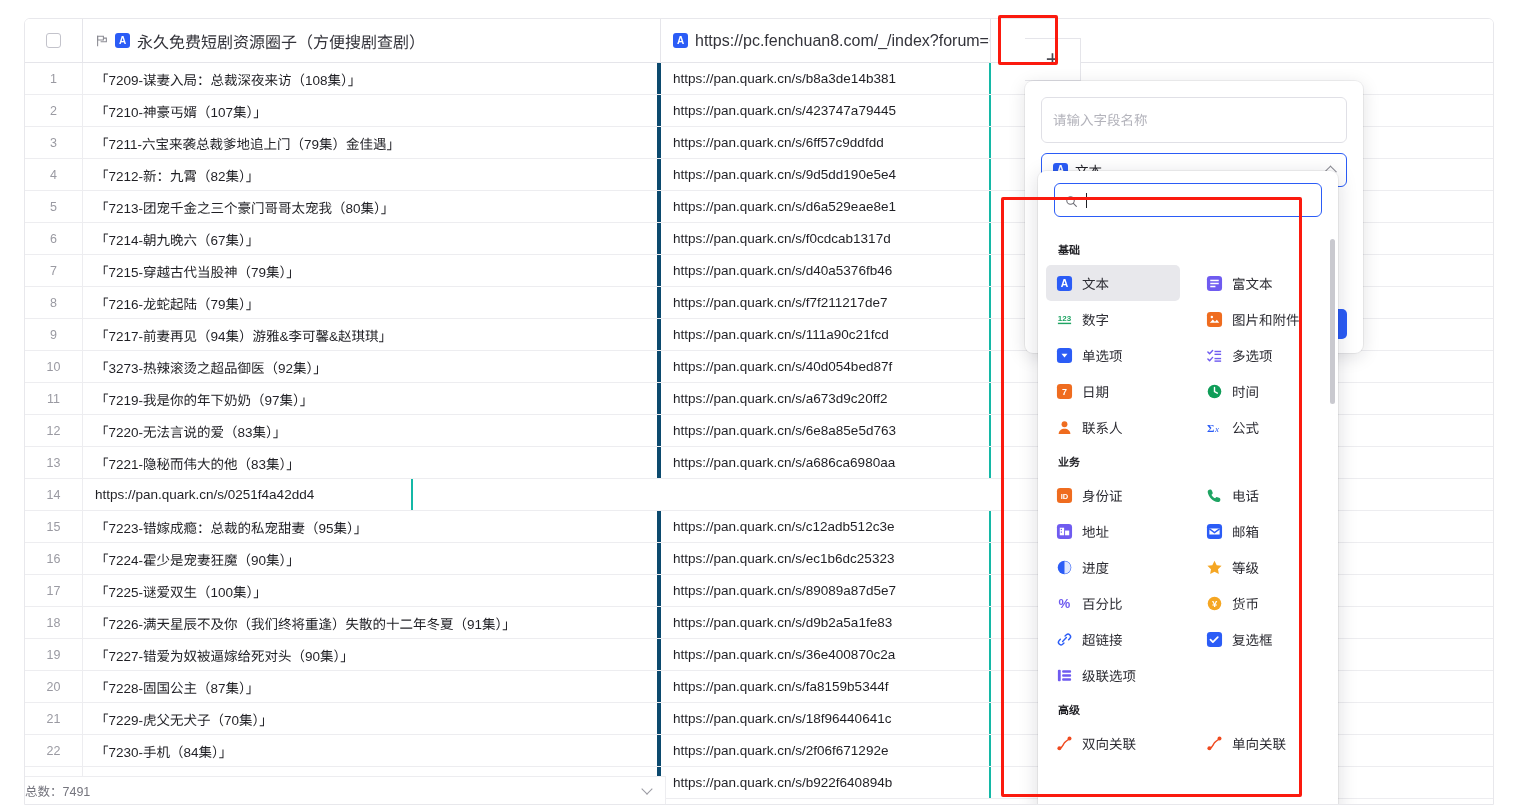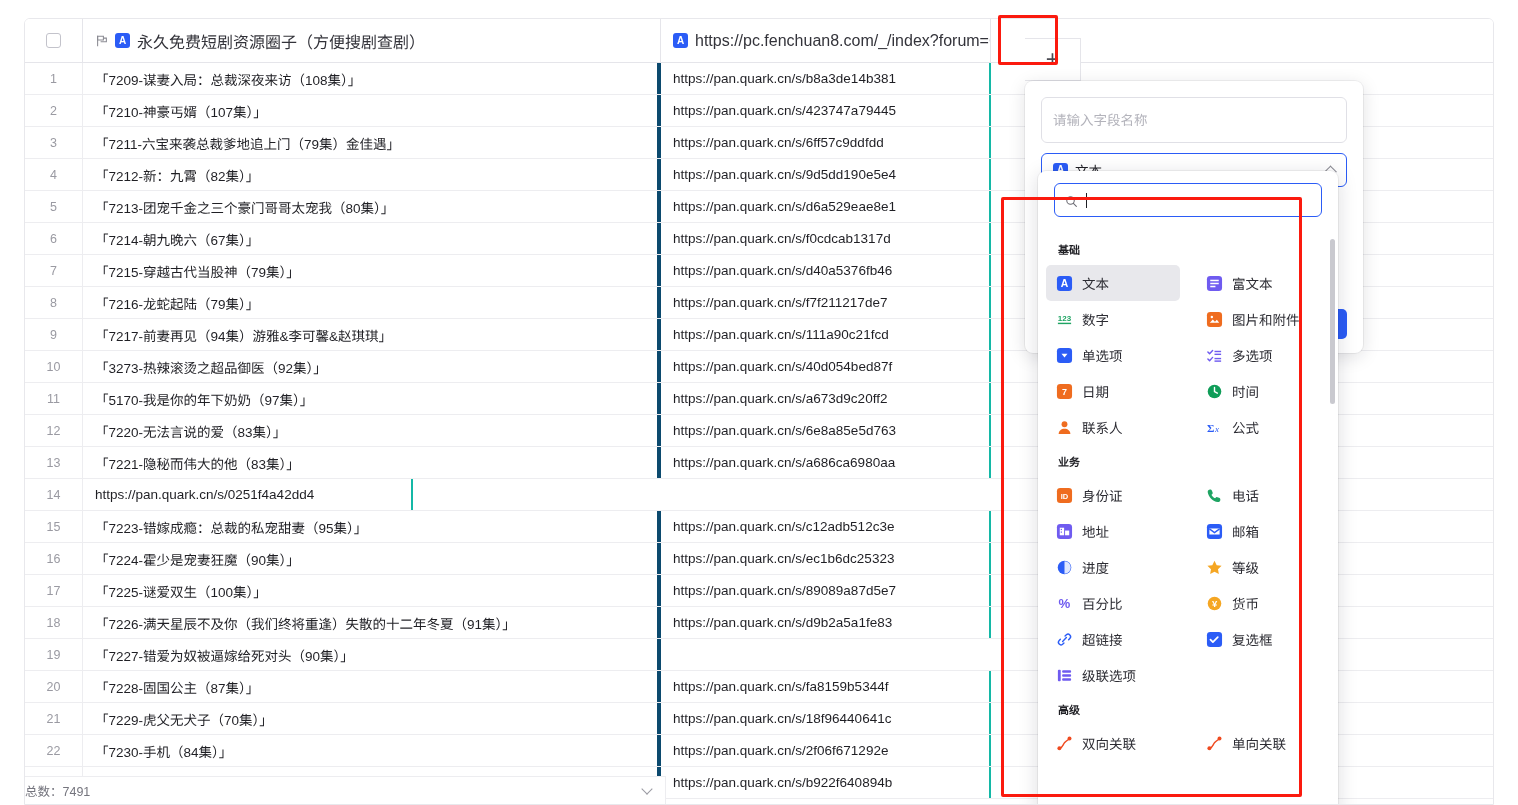--- a/index.html
+++ b/index.html
@@ -368,21 +368,21 @@
             <div class="cell-rest"></div>
           </div>
           <div class="grid-row">
             <div class="cell-num">10</div>
             <div class="cell-title">「3273-热辣滚烫之超品御医（92集）」</div>
             <div class="cell-url">https://pan.quark.cn/s/40d054bed87f</div>
             <div class="cell-rest"></div>
           </div>
           <div class="grid-row">
             <div class="cell-num">11</div>
-            <div class="cell-title">「5170-我是你的年下奶奶（97集）」</div>
+            <div class="cell-title">「7219-我是你的年下奶奶（97集）」</div>
             <div class="cell-url">https://pan.quark.cn/s/a673d9c20ff2</div>
             <div class="cell-rest"></div>
           </div>
           <div class="grid-row">
             <div class="cell-num">12</div>
             <div class="cell-title">「7220-无法言说的爱（83集）」</div>
             <div class="cell-url">https://pan.quark.cn/s/6e8a85e5d763</div>
             <div class="cell-rest"></div>
           </div>
           <div class="grid-row">
@@ -416,20 +416,21 @@
           </div>
           <div class="grid-row">
             <div class="cell-num">18</div>
             <div class="cell-title">「7226-满天星辰不及你（我们终将重逢）失散的十二年冬夏（91集）」</div>
             <div class="cell-url">https://pan.quark.cn/s/d9b2a5a1fe83</div>
             <div class="cell-rest"></div>
           </div>
           <div class="grid-row">
             <div class="cell-num">19</div>
             <div class="cell-title">「7227-错爱为奴被逼嫁给死对头（90集）」</div>
+            <div class="cell-url">https://pan.quark.cn/s/36e400870c2a</div>
             <div class="cell-rest"></div>
           </div>
           <div class="grid-row">
             <div class="cell-num">20</div>
             <div class="cell-title">「7228-固国公主（87集）」</div>
             <div class="cell-url">https://pan.quark.cn/s/fa8159b5344f</div>
             <div class="cell-rest"></div>
           </div>
           <div class="grid-row">
             <div class="cell-num">21</div>

